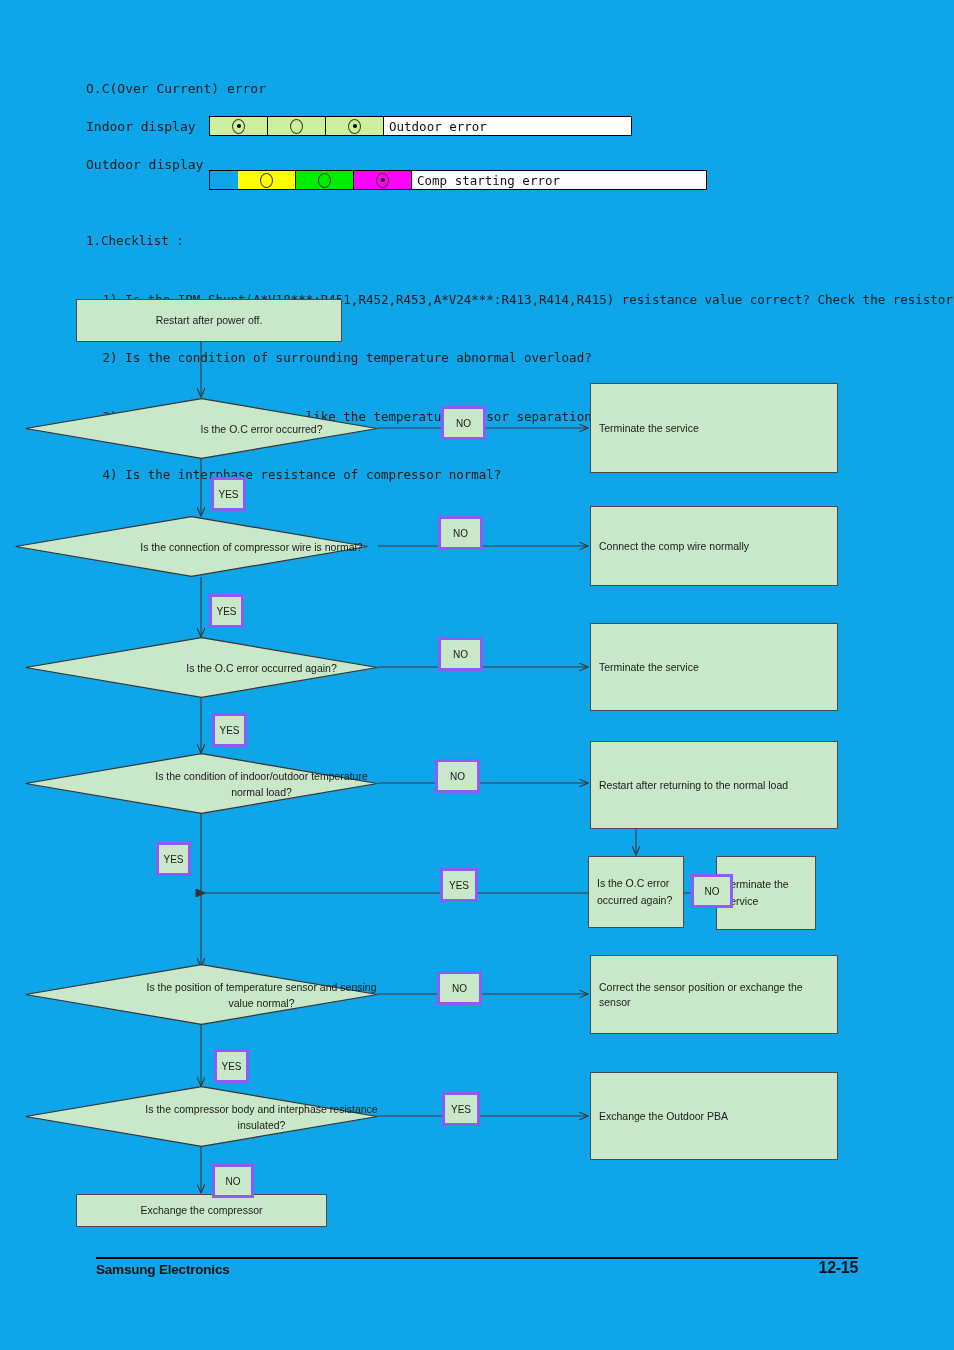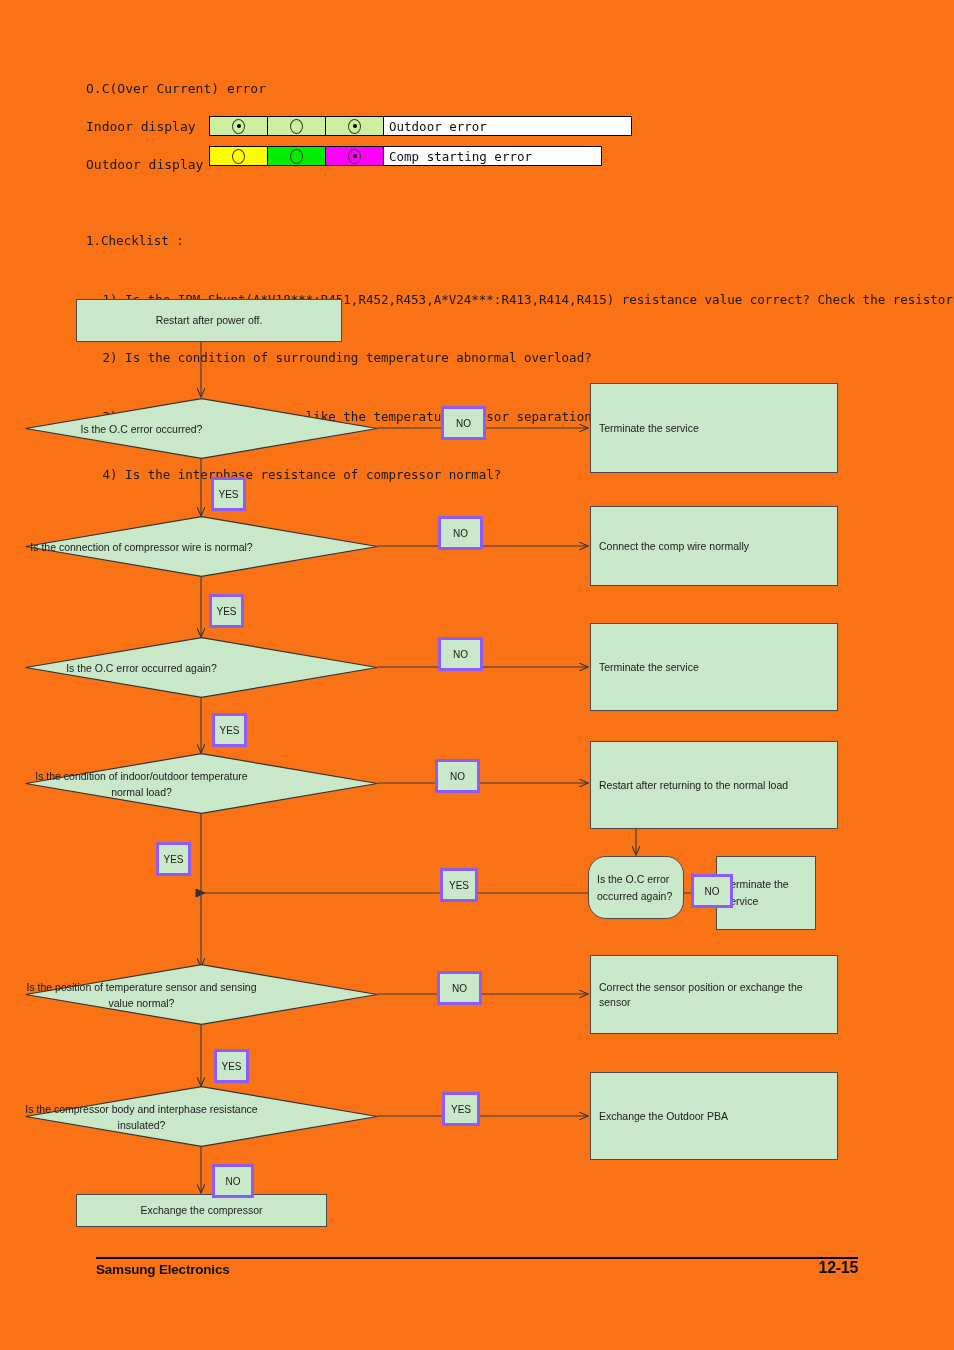--- a/index.html
+++ b/index.html
@@ -4,21 +4,21 @@
 <style>
   html, body {
     margin: 0;
     padding: 0;
     background: #ffffff;
   }
   .page {
     position: relative;
     width: 954px;
     height: 1350px;
-    background: #f97316;
+    background: #0ea5e9;
     overflow: hidden;
     font-family: "Liberation Sans", sans-serif;
     text-decoration: underline;
   }
 
   
   .mono {
     font-family: "DejaVu Sans Mono", monospace;
     color: #1a1a1a;
     letter-spacing: 0px;
@@ -41,21 +41,21 @@
 
   .disp-row {
     position: absolute;
     height: 20px;
     border: 1.6px solid #000000;
     box-sizing: border-box;
     display: flex;
     align-items: stretch;
   }
   #indoor-display-row { left: 209px; top: 116px; width: 423px; }
-  #outdoor-display-row { left: 209px; top: 146px; width: 393px; }
+  #outdoor-display-row { left: 209px; top: 170px; width: 498px; padding-left: 28px; }
 
   .led-cell {
     width: 58px;
     border-right: 1.6px solid #000000;
     box-sizing: border-box;
     display: flex;
     align-items: center;
     justify-content: center;
   }
   .disp-msg {
@@ -127,21 +127,21 @@
     justify-content: flex-start;
     padding-left: 8px;
     text-align: left;
   }
   .node .lines { display: block; }
 
   .diamond {
     position: absolute;
     display: flex;
     align-items: center;
-    justify-content: flex-start;
+    justify-content: flex-end;
     text-align: center;
     font-size: 10.5px;
     color: #1a1a1a;
     line-height: 16px;
   }
   .diamond .dshape {
     position: absolute;
     left: 0; top: 0;
     width: 100%; height: 100%;
   }
@@ -286,21 +286,21 @@
     <span>Restart after power off.</span>
   </div>
 
   <div class="diamond" style="left:25px; top:398px; width:353px; height:61px;">
     <svg class="dshape" viewBox="0 0 353 61" preserveAspectRatio="none">
       <polygon points="176.5,0.6 352.4,30.5 176.5,60.4 0.6,30.5" fill="#c9e7c9" stroke="#333333" stroke-width="1.2"></polygon>
     </svg>
     <span class="dtext">Is the O.C error occurred?</span>
   </div>
 
-  <div class="diamond" style="left:25px; top:516px; width:353px; height:61px;">
+  <div class="diamond" style="left:15px; top:516px; width:353px; height:61px;">
     <svg class="dshape" viewBox="0 0 353 61" preserveAspectRatio="none">
       <polygon points="176.5,0.6 352.4,30.5 176.5,60.4 0.6,30.5" fill="#c9e7c9" stroke="#333333" stroke-width="1.2"></polygon>
     </svg>
     <span class="dtext">
       <span class="lines">Is the  connection of compressor</span>
       <span class="lines">wire is normal?</span>
     </span>
   </div>
 
   <div class="diamond" style="left:25px; top:637px; width:353px; height:61px;">
@@ -349,21 +349,21 @@
   </div>
 
   <div class="node left" style="left:590px; top:623px; width:248px; height:88px;">
     <span>Terminate the service</span>
   </div>
 
   <div class="node left" style="left:590px; top:741px; width:248px; height:88px;">
     <span>Restart after returning to the normal load</span>
   </div>
 
-  <div class="node left" style="left:588px; top:856px; width:96px; height:63px; line-height:17px;border-radius:18px;">
+  <div class="node left" style="left:588px; top:856px; width:96px; height:72px; line-height:17px;">
     <span>
       <span class="lines">Is the O.C error</span>
       <span class="lines">occurred again?</span>
     </span>
   </div>
 
   <div class="node left" style="left:716px; top:856px; width:100px; height:74px; line-height:17px;">
     <span>
       <span class="lines">Terminate the</span>
       <span class="lines">service</span>

